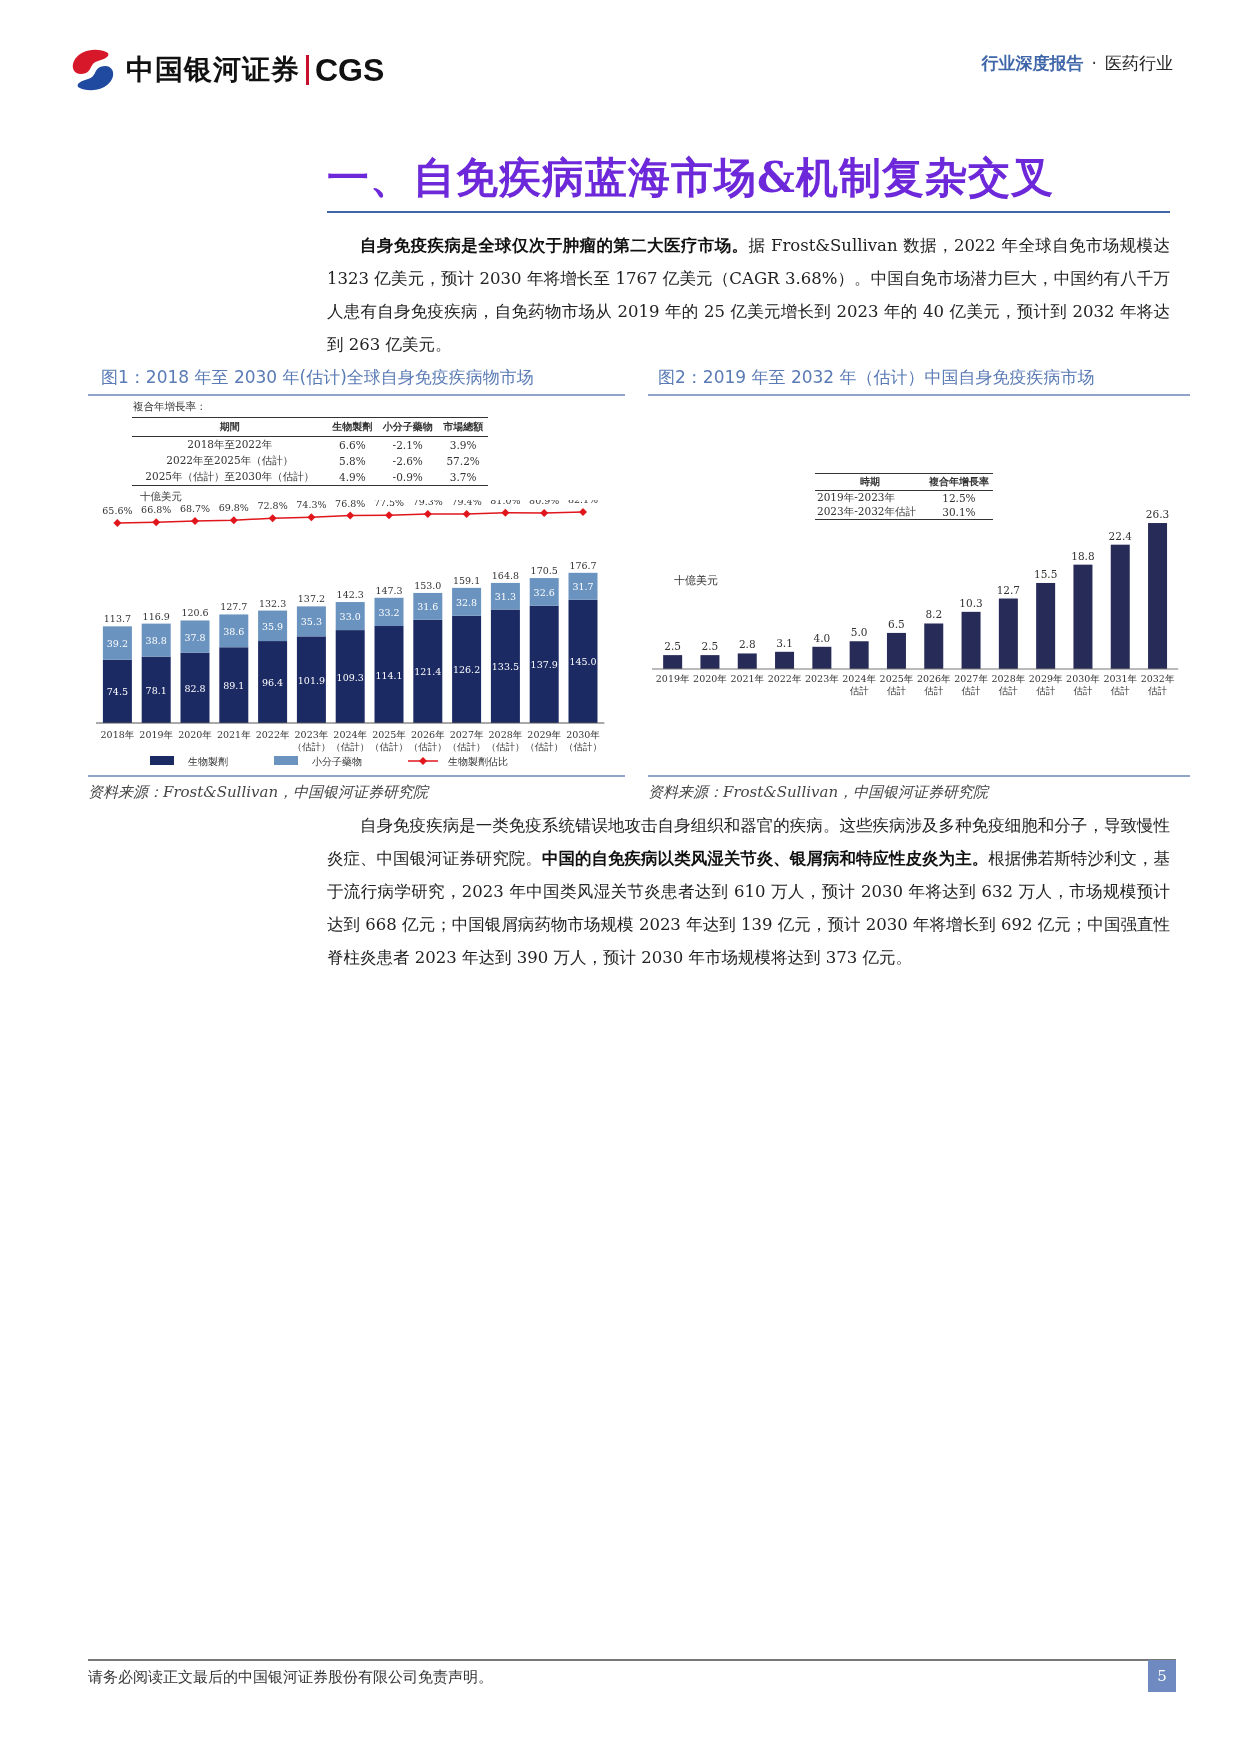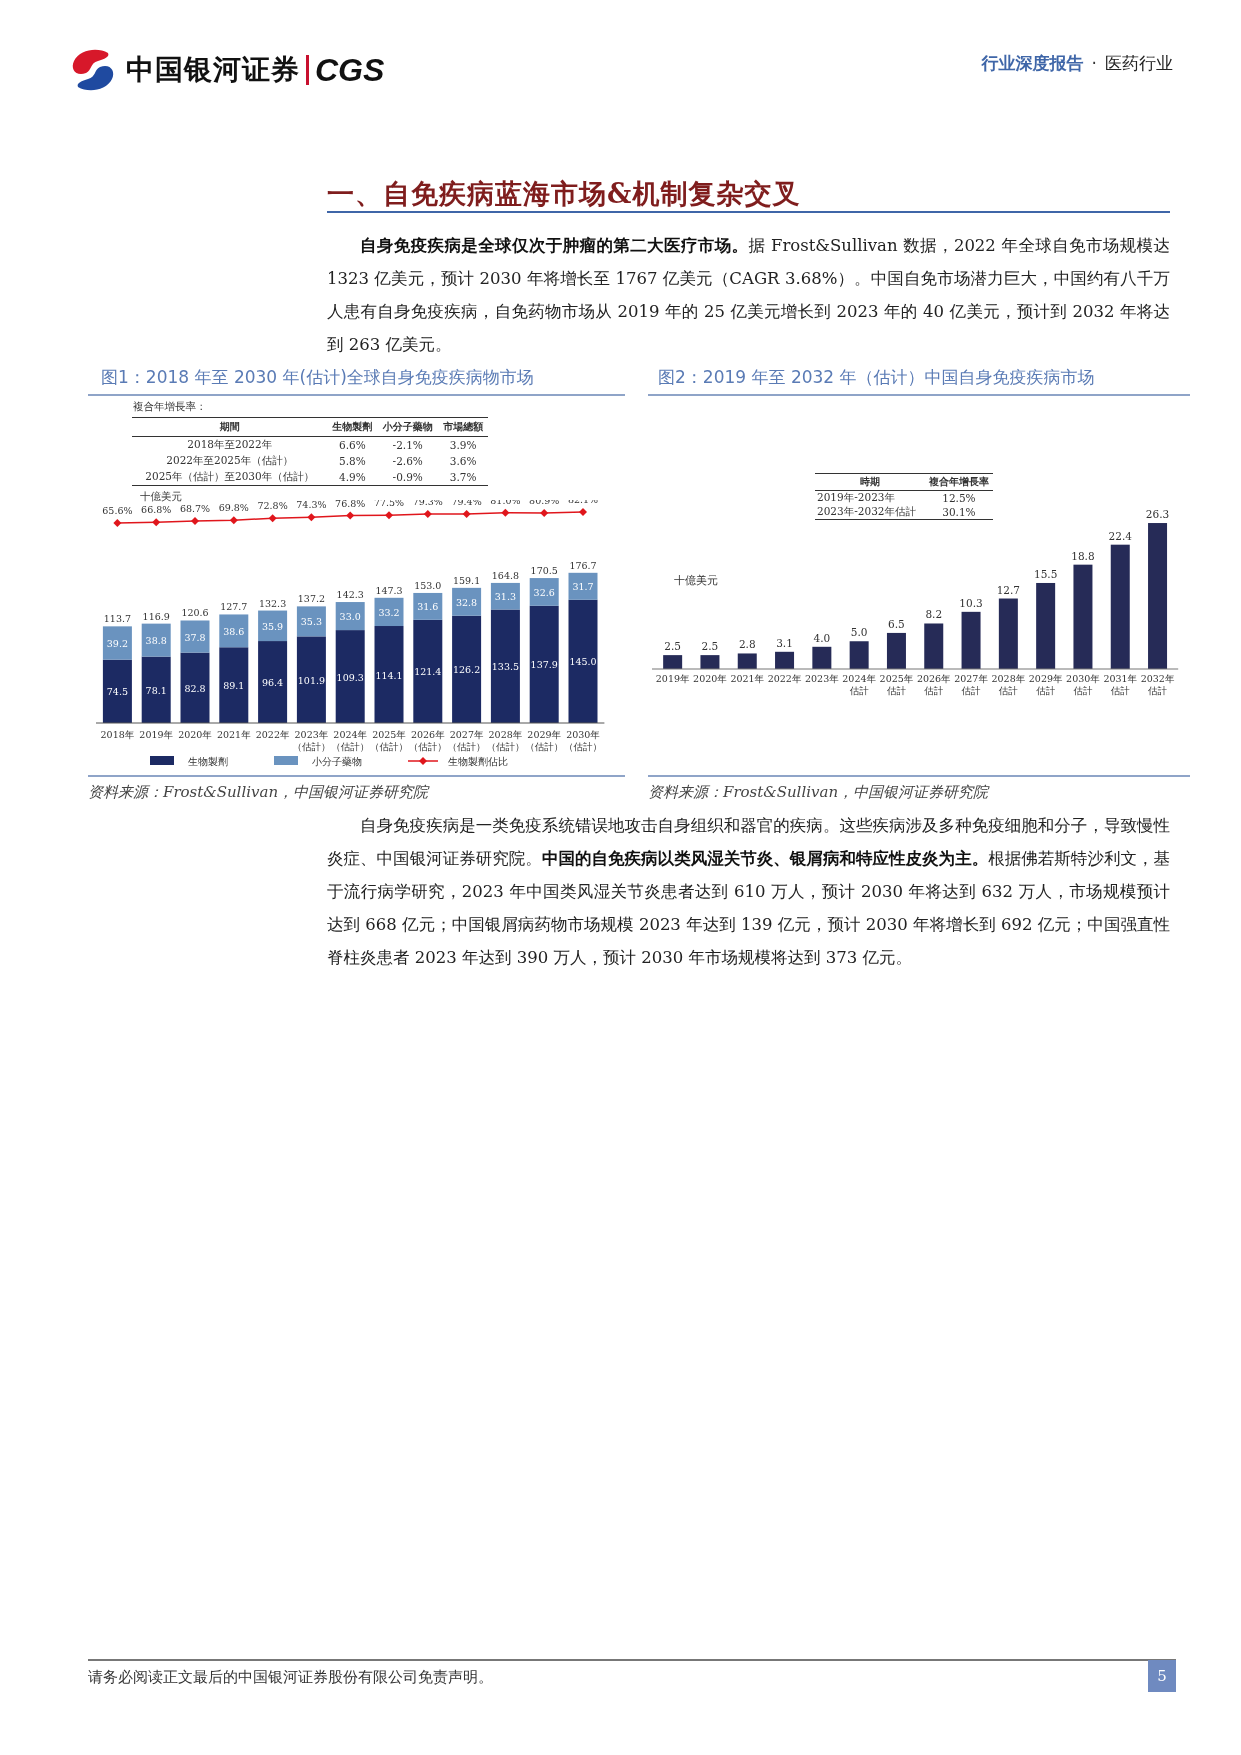--- a/index.html
+++ b/index.html
@@ -5,28 +5,28 @@
   html, body { margin:0; padding:0; background:#ffffff; }
   body { width:1241px; height:1755px; position:relative; overflow:hidden;
          font-family:"DejaVu Serif","Liberation Serif",serif; color:#222; }
   .abs { position:absolute; }
 
   
   #logo { left:68px; top:44px; width:330px; height:52px; display:flex; align-items:center; }
   #logo svg { width:50px; height:46px; }
   #logo .cn { font-family:Liberation Mono, monospace; font-weight:bold; font-size:28px; color:#111; margin-left:8px; letter-spacing:1px; }
   #logo .sep { width:3px; height:30px; background:#c8102e; margin:0 6px; }
-  #logo .en { font-family:"Liberation Sans","DejaVu Sans",sans-serif; font-weight:bold; font-size:32px; color:#111;font-style:italic; }
+  #logo .en { font-family:"Liberation Sans","DejaVu Sans",sans-serif; font-weight:bold; font-size:32px; color:#111; }
   #hdr-right { right:68px; top:52px; font-size:17px; font-family:"DejaVu Sans","Liberation Sans",sans-serif; }
   #hdr-right .type { color:#3f66a8; font-weight:bold; }
   #hdr-right .dot { color:#333; margin:0 8px; }
   #hdr-right .ind { color:#222; }
 
   
-  #sec-title { left:327px; top:176px; font-size:27px; font-weight:bold; color:#7f1d1d; font-family:"DejaVu Serif","Liberation Serif",serif; letter-spacing:1px; }
+  #sec-title { left:327px; top:150px; font-size:42px; font-weight:bold; color:#6d28d9; font-family:"DejaVu Serif","Liberation Serif",serif; letter-spacing:1px; }
   #sec-rule { left:327px; top:211px; width:843px; height:2px; background:#3f66a8; }
 
   .para { font-size:16.5px; line-height:33px; color:#222; text-align:justify; }
   .para b { font-weight:bold; color:#111; }
   #para1 { left:327px; top:229px; width:843px; text-indent:2em; }
   #para2 { left:327px; top:809px; width:843px; text-indent:2em; }
 
   
   .fig-title { font-size:17px; color:#5a7bb5; font-family:"DejaVu Sans","Liberation Sans",sans-serif; white-space:nowrap; overflow:hidden; }
   #fig1-title { left:101px; top:366px; width:520px; }
@@ -104,21 +104,21 @@
     <tr>
       <td>2018年至2022年</td>
       <td>6.6%</td>
       <td>-2.1%</td>
       <td>3.9%</td>
     </tr>
     <tr>
       <td>2022年至2025年（估計）</td>
       <td>5.8%</td>
       <td>-2.6%</td>
-      <td>3.6%</td>
+      <td>57.2%</td>
     </tr>
     <tr>
       <td>2025年（估計）至2030年（估計）</td>
       <td>4.9%</td>
       <td>-0.9%</td>
       <td>3.7%</td>
     </tr>
   </tbody>
 </table>
 <div id="unit1" class="abs">十億美元</div>

